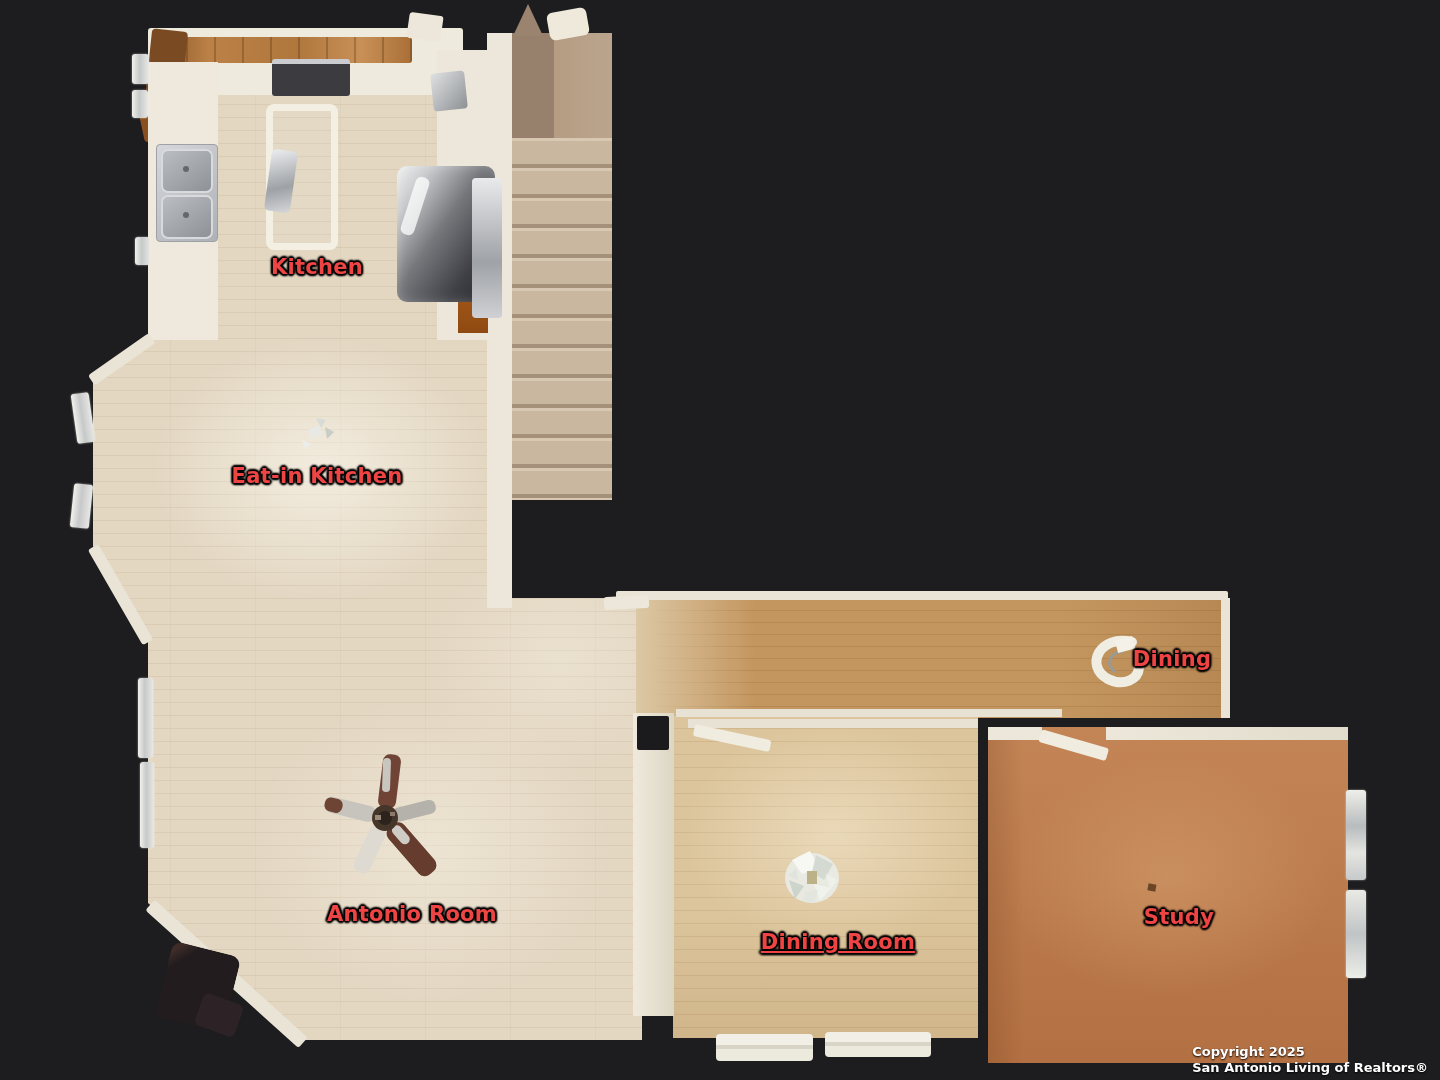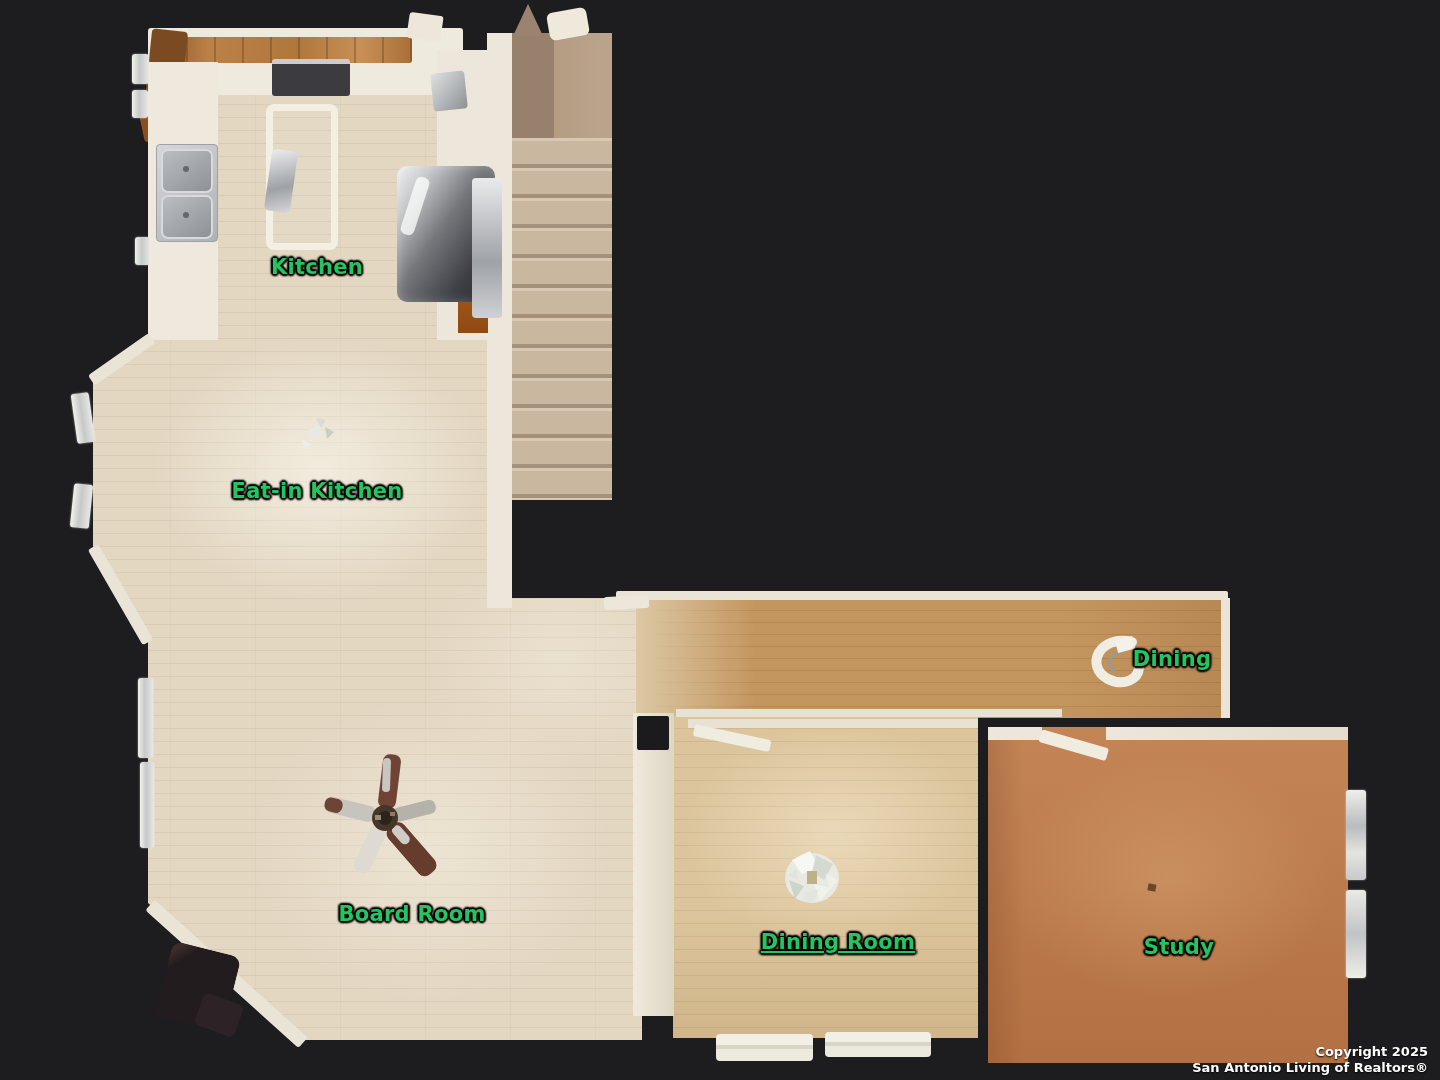--- a/index.html
+++ b/index.html
@@ -114,33 +114,33 @@
   .sill1{left:716px;top:1034px;width:97px;height:27px;}
   .sill2{left:825px;top:1032px;width:106px;height:25px;}
 
   
   .tv-blob{left:163px;top:948px;width:70px;height:78px;background:#221c1e;border-radius:10px;transform:rotate(14deg);
     background-image:linear-gradient(135deg, rgba(90,60,50,.5) 0 8%, rgba(0,0,0,0) 20%);}
   .tv-blob2{left:198px;top:998px;width:42px;height:34px;background:#2d2326;transform:rotate(20deg);border-radius:6px;}
   svg.overlay{position:absolute;left:0;top:0;pointer-events:none;}
 
   
-  .room-label{position:absolute;transform:translate(-50%,-50%);color:#22c55e;font-weight:bold;
+  .room-label{position:absolute;transform:translate(-50%,-50%);color:#ef4444;font-weight:bold;
     font-size:21px;letter-spacing:.3px;white-space:nowrap;
     text-shadow:0 0 3px #000,2px 0 2px #000,-2px 0 2px #000,0 2px 2px #000,0 -2px 2px #000,
       1px 1px 2px #000,-1px -1px 2px #000,1px -1px 2px #000,-1px 1px 2px #000;}
   .lbl-kitchen{left:317px;top:267px;}
-  .lbl-eatin{left:317px;top:491px;}
+  .lbl-eatin{left:317px;top:476px;}
   .lbl-entry{left:1172px;top:659px;}
   .lbl-living{left:412px;top:914px;}
   .lbl-dining{left:838px;top:942px;text-decoration:underline;}
-  .lbl-study{left:1179px;top:917px;margin-top:30px;}
-
-  
-  .copyright{position:absolute;right:12px;bottom:4px;text-align:right;color:#fff;
+  .lbl-study{left:1179px;top:917px;}
+
+  
+  .copyright{position:absolute;right:12px;bottom:4px;color:#fff;
     font-size:13px;line-height:16px;font-weight:bold;text-shadow:0 1px 2px #000;}
 </style>
 </head>
 <body>
 
 <div class="stage">
 
   <div class="abs floor-main"></div>
   <div class="abs floor-hall"></div>
   <div class="abs floor-dining"></div>
@@ -244,21 +244,21 @@
       <path d="M 1124 652 C 1110 650 1104 666 1116 672" fill="none" stroke="#9a9a92" stroke-width="3"></path>
       <rect x="1116" y="638" width="18" height="13" fill="#f4f1e8" transform="rotate(-15 1125 644)"></rect>
     </g>
 
     <rect x="1148" y="884" width="8" height="7" fill="#6a4526" transform="rotate(10 1152 887)"></rect>
   </svg>
 
   <div class="room-label lbl-kitchen">Kitchen</div>
   <div class="room-label lbl-eatin">Eat-in Kitchen</div>
   <div class="room-label lbl-entry">Dining</div>
-  <div class="room-label lbl-living">Board Room</div>
+  <div class="room-label lbl-living">Antonio Room</div>
   <div class="room-label lbl-dining">Dining Room</div>
   <div class="room-label lbl-study">Study</div>
 
   <div class="copyright">
     <div>Copyright 2025</div>
     <div>San Antonio Living of Realtors®</div>
   </div>
 
 </div>
 

